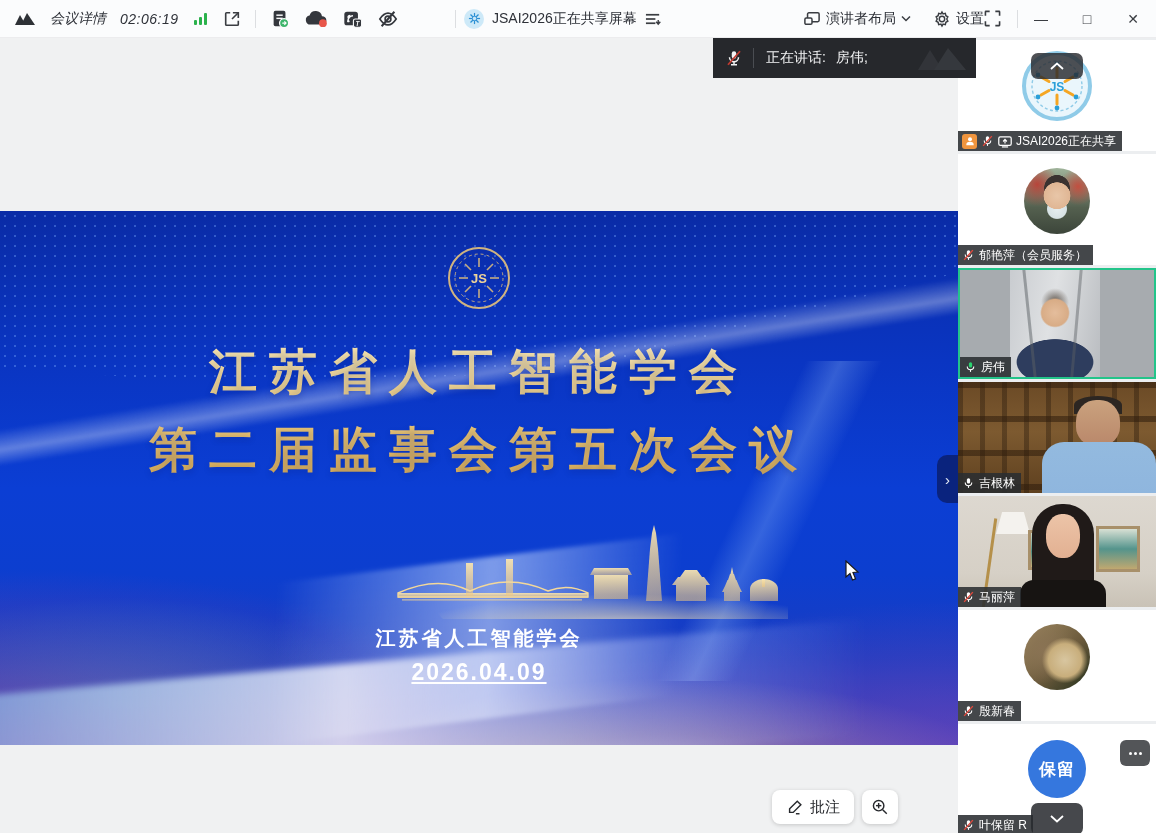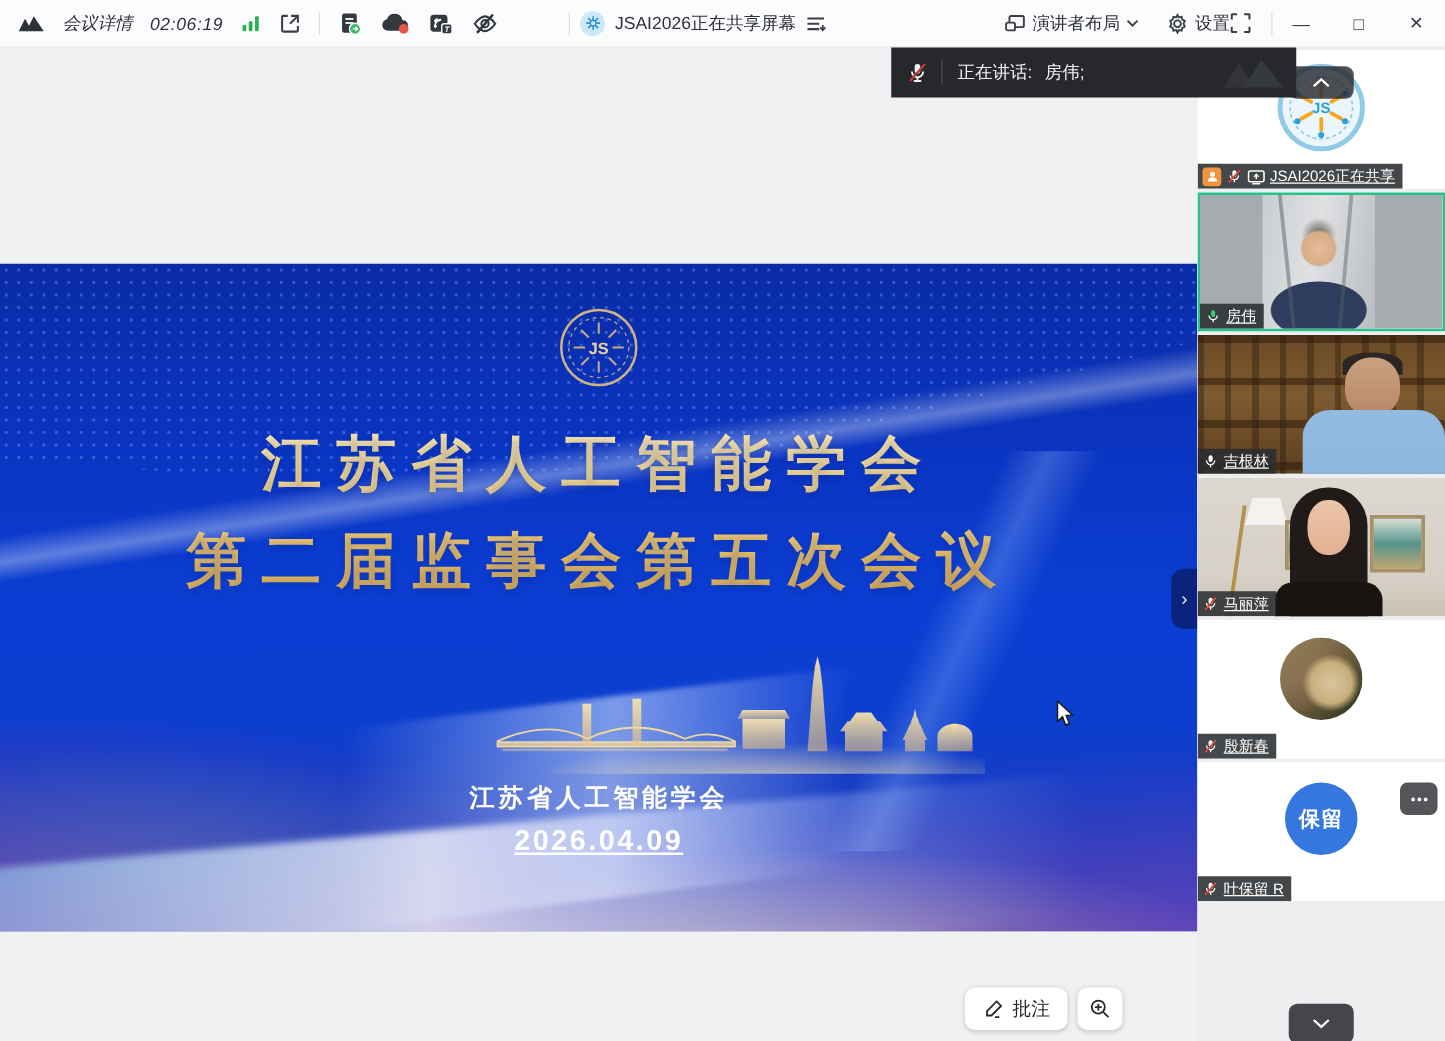--- a/index.html
+++ b/index.html
@@ -18,21 +18,21 @@
   .tb-divider { width:1px; height:18px; background:#dcdee1; }
   .tb-icon { display:inline-flex; align-items:center; justify-content:center; }
   .win-btn { width:46px; height:38px; display:flex; align-items:center;
     justify-content:center; font-size:14px; color:#3a3d42; }
   .timer { font-variant-numeric:tabular-nums; letter-spacing:.5px; }
   .app-logo-circle { width:20px; height:20px; border-radius:50%; background:#cde9f8;
     display:flex; align-items:center; justify-content:center; color:#2a8fd4;
     font-size:12px; }
 
   
-  .banner { position:absolute; left:713px; top:38px; width:324px; height:40px;
+  .banner { position:absolute; left:713px; top:38px; width:263px; height:40px;
     background:#26282c; z-index:50; display:flex; align-items:center;
     padding:0 12px; color:#f2f3f4; font-size:14px; overflow:hidden; }
   .banner .divider { width:1px; height:20px; background:#4a4d52; margin:0 12px 0 10px; }
   .banner .wm { position:absolute; right:6px; top:6px; opacity:.55; }
 
   
   .main { position:absolute; left:0; top:38px; width:958px; height:795px;
     background:#f0f1f2; overflow:hidden; }
 
   .slide { position:absolute; left:0; top:173px; width:958px; height:534px;
@@ -86,21 +86,21 @@
 
   
   .sidebar { position:absolute; right:0; top:38px; width:198px; height:795px;
     background:#eceef0; overflow:hidden; }
   .tiles { display:flex; flex-direction:column; gap:3px; padding-top:2px; }
   .tile { position:relative; width:198px; height:111px; background:#ffffff;
     overflow:hidden; flex:0 0 auto; }
   .tile.speaking { border:2px solid #23c48a; }
   .name-tag { position:absolute; left:0; bottom:0; max-width:100%;
     background:rgba(42,45,49,.88); color:#fff; font-size:12px; line-height:20px;
-    padding:0 6px 0 4px; display:flex; align-items:center; gap:4px; white-space:nowrap;text-decoration:underline; }
+    padding:0 6px 0 4px; display:flex; align-items:center; gap:4px; white-space:nowrap; }
   .tag-icon { display:inline-flex; flex:0 0 auto; }
   .host-badge { width:15px; height:15px; background:#f0953e; border-radius:3px;
     display:inline-flex; align-items:center; justify-content:center; }
 
   .avatar-circle { position:absolute; left:50%; transform:translateX(-50%);
     border-radius:50%; overflow:hidden; }
   .av-photo1 { top:14px; width:66px; height:66px;
     background:
       radial-gradient(circle at 50% 42%, #e8c6a8 0%, #e0b694 26%, rgba(224,182,148,0) 27%),
       radial-gradient(circle at 50% 30%, #3a3230 0%, #3a3230 22%, rgba(58,50,48,0) 23%),
@@ -473,20 +473,34 @@
           <svg width="14" height="13" viewBox="0 0 18 16">
               <rect x="1" y="2" width="16" height="11" rx="2" fill="none" stroke="#fff" stroke-width="1.6"></rect>
               <path d="M9 10.5 V6 m-2.4 2 L9 5.4 11.4 8" stroke="#fff" stroke-width="1.5" fill="none"></path>
               <line x1="5" y1="15" x2="13" y2="15" stroke="#fff" stroke-width="1.6"></line>
             </svg>
         </span>
         <span>JSAI2026正在共享</span>
       </div>
     </div>
 
+    <div class="tile">
+      <div class="avatar-circle av-photo1"></div>
+      <div class="name-tag">
+        <span class="tag-icon">
+          <svg width="13" height="14" viewBox="0 0 24 24">
+              <rect x="9" y="3" width="6" height="10" rx="3" fill="#fff"></rect>
+              <path d="M6 11 a6 6 0 0 0 12 0" stroke="#fff" stroke-width="2" fill="none"></path>
+              <line x1="12" y1="17" x2="12" y2="21" stroke="#fff" stroke-width="2"></line>
+              <line x1="4" y1="21" x2="20" y2="3" stroke="#e0483c" stroke-width="2.6"></line>
+            </svg>
+        </span>
+        <span>郁艳萍（会员服务）</span>
+      </div>
+    </div>
 
     <div class="tile speaking">
       <div class="video-fang">
           <div class="strip"></div>
         </div>
       <div class="name-tag">
         <span class="tag-icon">
           <svg width="13" height="14" viewBox="0 0 24 24">
               <rect x="9" y="3" width="6" height="10" rx="3" fill="#2bd471"></rect>
               <path d="M6 11 a6 6 0 0 0 12 0" stroke="#fff" stroke-width="2" fill="none"></path>

